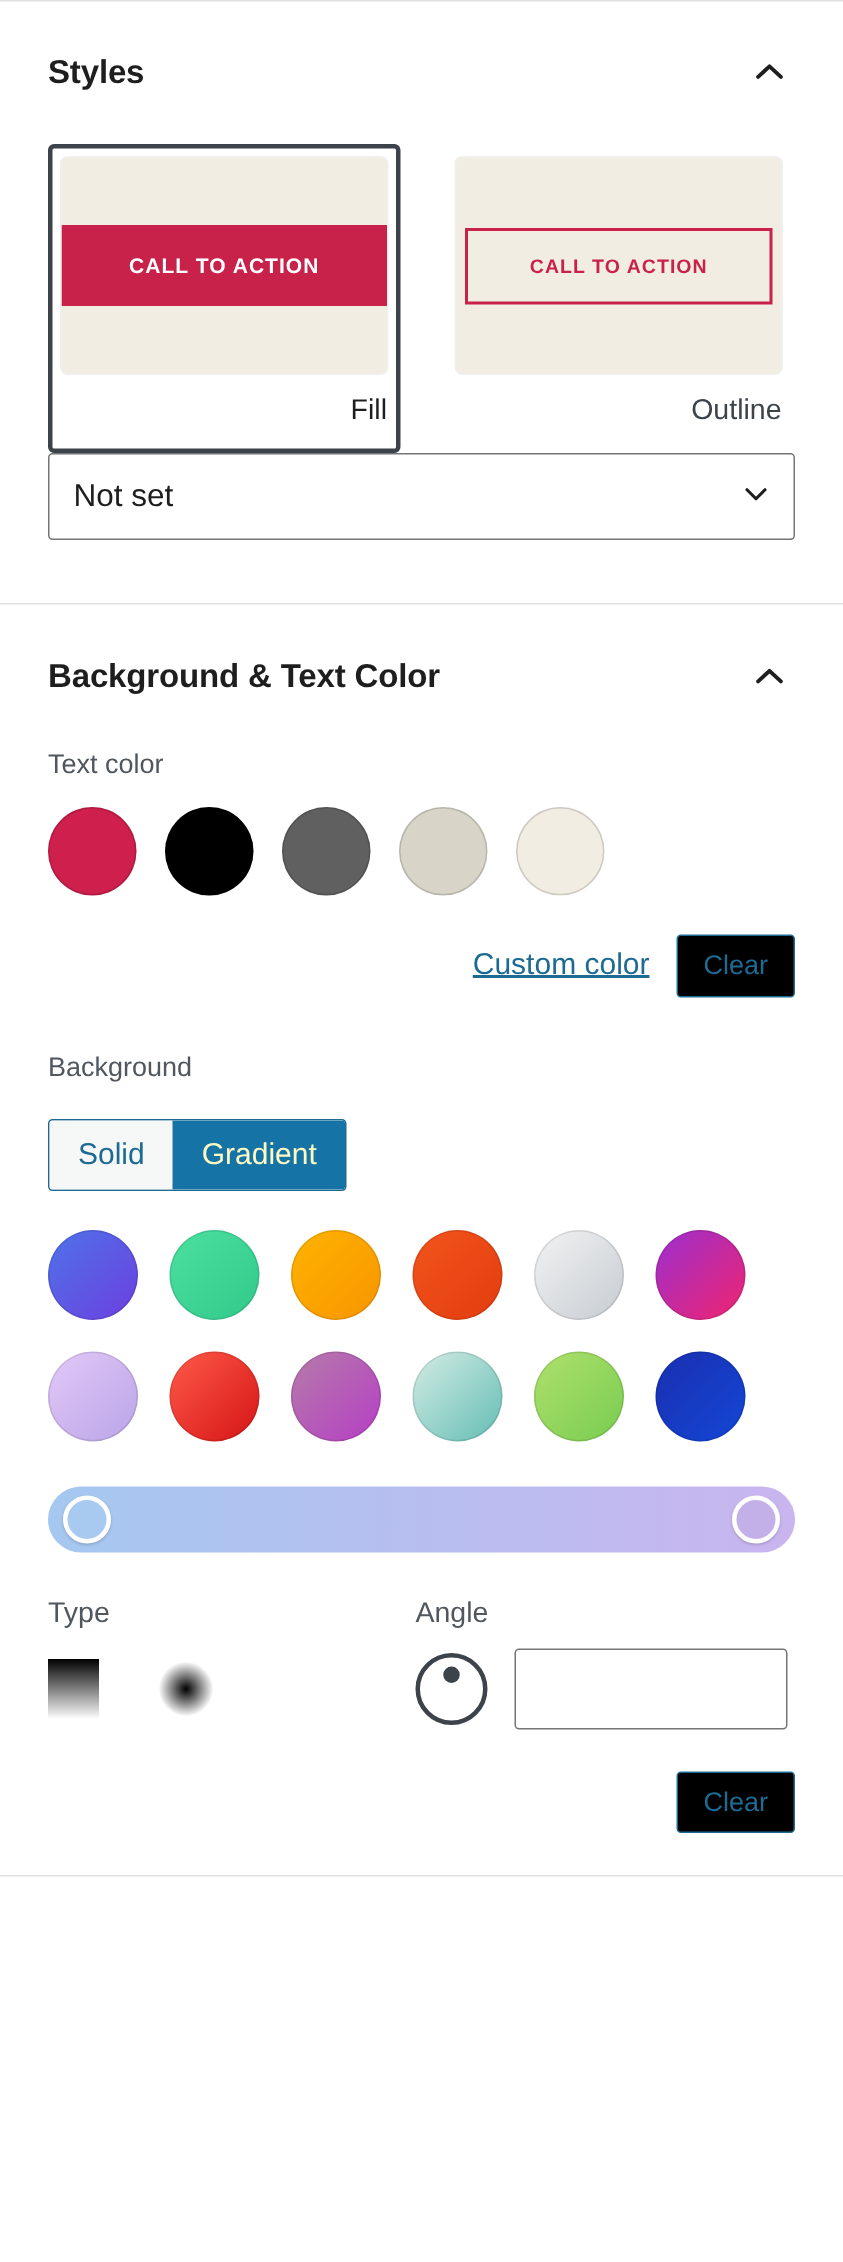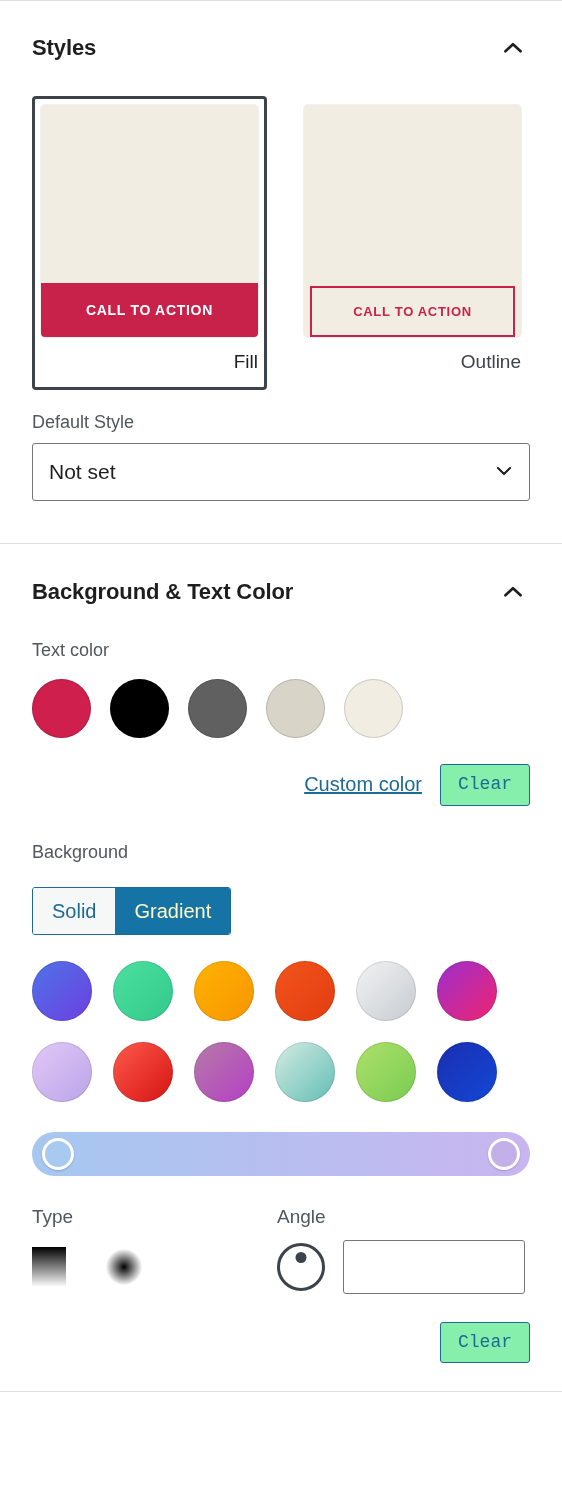--- a/index.html
+++ b/index.html
@@ -71,26 +71,26 @@
     border-radius: 4px;
     padding: 9px 9px 0 9px;
     background: #ffffff;
     cursor: pointer;
   }
   .style-card.selected {
     border: 3px solid #3c434a;
     padding: 6px 6px 0 6px;
   }
   .style-preview {
-    height: 232px;
+    height: 144px;
     border-radius: 4px;
     background: #f2ede3;
     display: flex;
     flex-direction: column;
-    justify-content: flex-end;
+    justify-content: center;
     overflow: hidden;
     box-shadow: 0 0 0 1px rgba(0,0,0,0.06);
   }
   .cta-fill {
     background: #c8224b;
     color: #ffffff;
     font-size: 14px;
     font-weight: bold;
     letter-spacing: 0.7px;
     text-align: center;
@@ -177,26 +177,26 @@
     text-decoration: underline;
     cursor: pointer;
     background: none;
     border: none;
     font-family: inherit;
     padding: 0;
   }
   .clear-btn {
     font-size: 18px;
     color: #1d6a93;
-    background: #86efac;
+    background: #000000;
     border: 1px solid #1d6a93;
     border-radius: 3px;
     padding: 9px 17px;
     cursor: pointer;
-    font-family: Liberation Mono, monospace;
+    font-family: Liberation Sans, sans-serif;
     line-height: 1.2;
   }
 
   
   .toggle-group {
     display: inline-flex;
     border: 1px solid #1d6a93;
     border-radius: 3px;
     overflow: hidden;
     margin-top: 14px;
@@ -365,21 +365,20 @@
 
       <div class="style-card">
         <div class="style-preview" style="background: rgb(242, 237, 227);">
           <div class="cta-outline" style="border-color: rgb(200, 34, 75); color: rgb(200, 34, 75);">CALL TO ACTION</div>
         </div>
         <div class="style-label">Outline</div>
       </div>
 
     </div>
 
-    <label class="field-label">Default Style</label>
 
     <div class="select-wrap">
       <div class="select-box">
         <span>Not set</span>
       </div>
       <span class="select-caret">
         <svg width="24" height="24" viewBox="0 0 24 24" fill="none" stroke="currentColor" stroke-width="2.1" stroke-linecap="round" stroke-linejoin="round">
           <polyline points="6,10 12,16 18,10"></polyline>
         </svg>
       </span>

